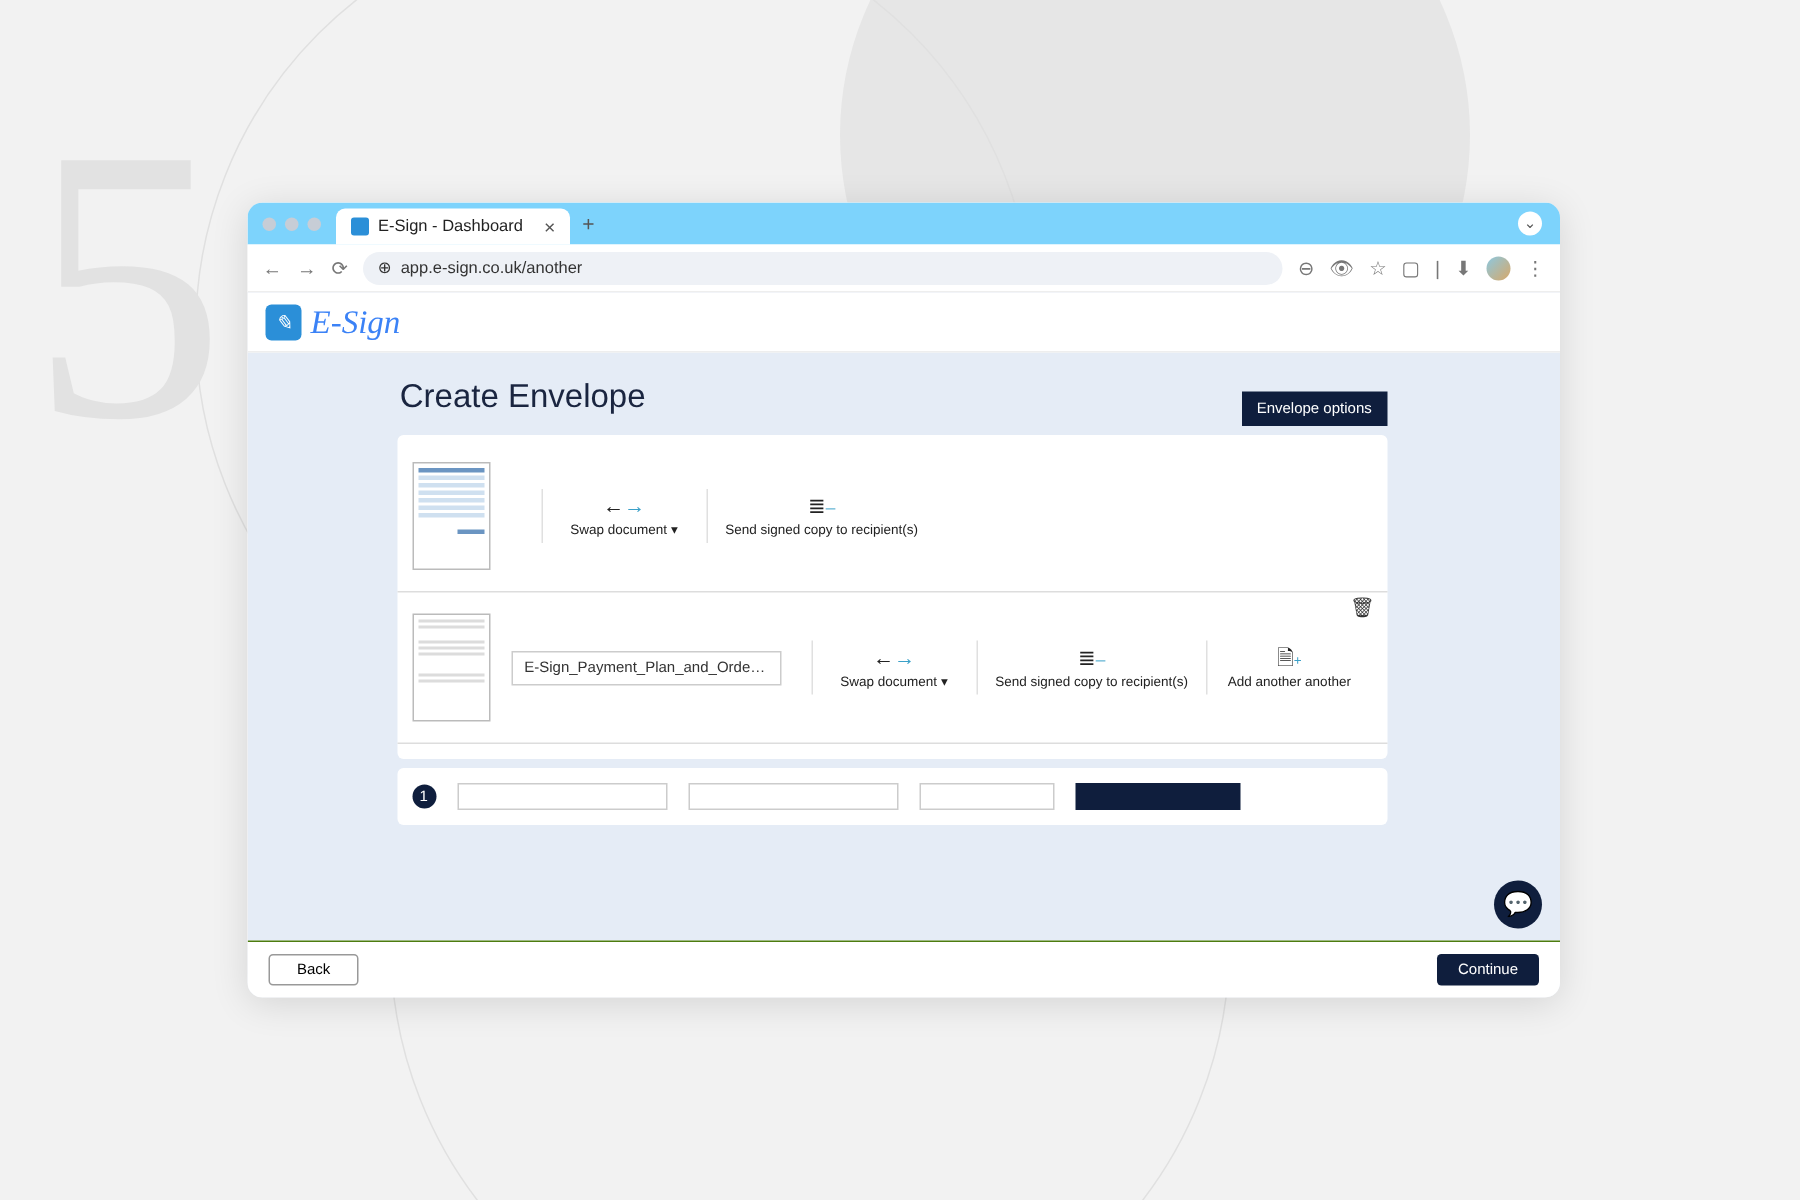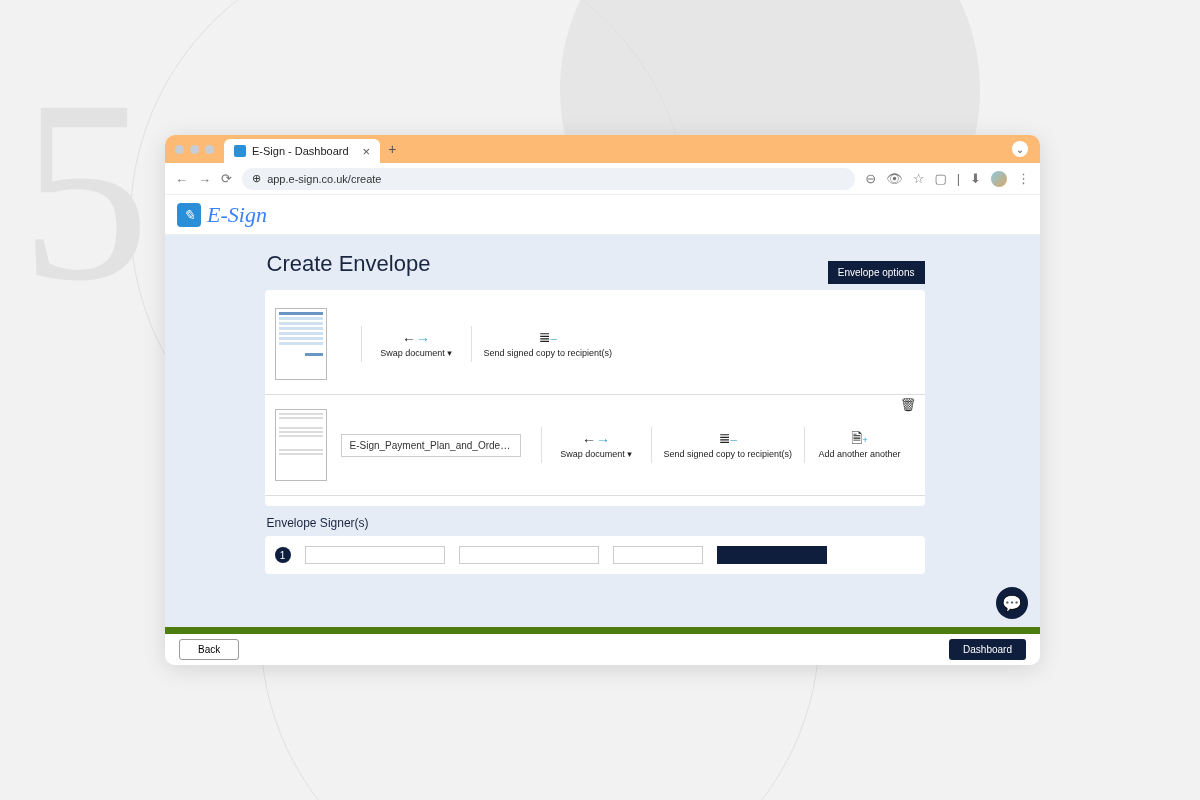--- a/index.html
+++ b/index.html
@@ -56,21 +56,21 @@
   height: 530px;
   background: #fff;
   border-radius: 10px;
   box-shadow: 0 4px 25px rgba(0,0,0,0.12);
   overflow: hidden;
   display: flex;
   flex-direction: column;
 }
 .tab-strip {
   height: 28px;
-  background: #fdba74;
+  background: #7dd3fc;
   display: flex;
   align-items: center;
   padding: 0 6px;
 }
 .traffic-lights { display: flex; gap: 6px; margin-right: 10px; margin-left: 4px;}
 .tl { width: 9px; height: 9px; border-radius: 50%; background: #c7cdd6; }
 .tab {
   background: #fff;
   border-radius: 6px 6px 0 0;
   height: 24px;
@@ -186,21 +186,21 @@
 .signers-card {
   background:#fff; border-radius:4px; padding:10px; margin-top:6px;
   display:flex; align-items:center; gap:14px;
 }
 .signer-badge { width:16px;height:16px;border-radius:50%;background:#0f1e3d;color:#fff;font-size:10px;display:flex;align-items:center;justify-content:center;}
 .signer-input { border:1px solid #ccc; height:18px; width:140px;}
 .signer-btn { height:18px; width:110px; background:#0f1e3d;}
 .footer-bar {
   height: 38px;
   background:#fff;
-  border-top:7px solid #4d7c0f;
+  border-top:1px solid #4d7c0f;
   display:flex;
   align-items:center;
   justify-content:space-between;
   padding: 0 14px;
 }
 .back-btn { border:1px solid #999; background:#fff; font-size:10px; padding:4px 18px; border-radius:3px; cursor:pointer;}
 .continue-btn { background:#0f1e3d; color:#fff; border:none; font-size:10px; padding:5px 14px; border-radius:3px; cursor:pointer;}
 .chat-fab {
   position:absolute; bottom:46px; right:12px; width:32px;height:32px;border-radius:50%;background:#0f1e3d;display:flex;align-items:center;justify-content:center;color:#fff;
 }
@@ -230,21 +230,21 @@
         <div class="chev">⌄</div>
       </div>
   </div>
 
   <div class="url-bar">
     <span class="nav-ico">←</span>
     <span class="nav-ico">→</span>
     <span class="nav-ico">⟳</span>
     <div class="url-field">
       <span>⊕</span>
-      <span>app.e-sign.co.uk/create</span>
+      <span>app.e-sign.co.uk/another</span>
     </div>
     <div class="url-icons-right">
       <span class="nav-ico">⊖</span>
       <span class="nav-ico">👁</span>
       <span class="nav-ico">☆</span>
       <span class="nav-ico">▢</span>
       <span class="nav-ico">|</span>
       <span class="nav-ico">⬇</span>
       <div class="url-avatar"></div>
       <span class="nav-ico">⋮</span>
@@ -318,35 +318,34 @@
               <div class="doc-col">
                 <span class="doc-icon">🗎<span class="accent" style="font-size:9px">+</span></span>
                 <span>Add another another</span>
               </div>
             </div>
           </div>
 
           <div class="doc-divider"></div>
         </div>
 
-        <div class="section-label">Envelope Signer(s)</div>
 
         <div class="signers-card">
           <div class="signer-badge">1</div>
           <div class="signer-input"></div>
           <div class="signer-input"></div>
           <div class="signer-input" style="width:90px"></div>
           <div class="signer-btn"></div>
         </div>
 
       </div>
     </div>
 
     <div class="footer-bar">
       <button class="back-btn">Back</button>
-      <button class="continue-btn">Dashboard</button>
+      <button class="continue-btn">Continue</button>
     </div>
 
     <div class="chat-fab">
       <span>💬</span>
     </div>
   </div>
 </div>
 
 </body></html>

